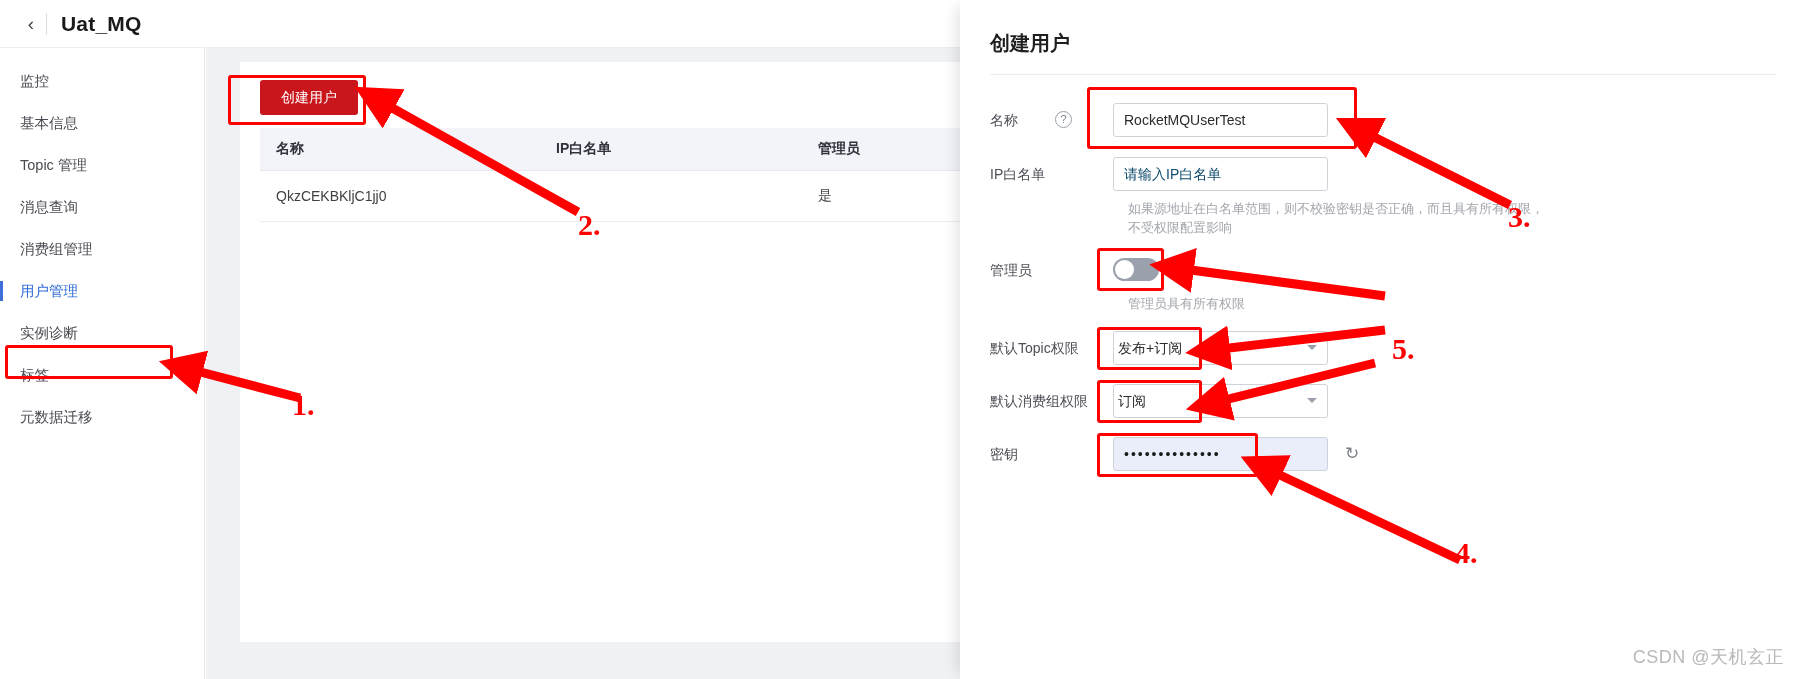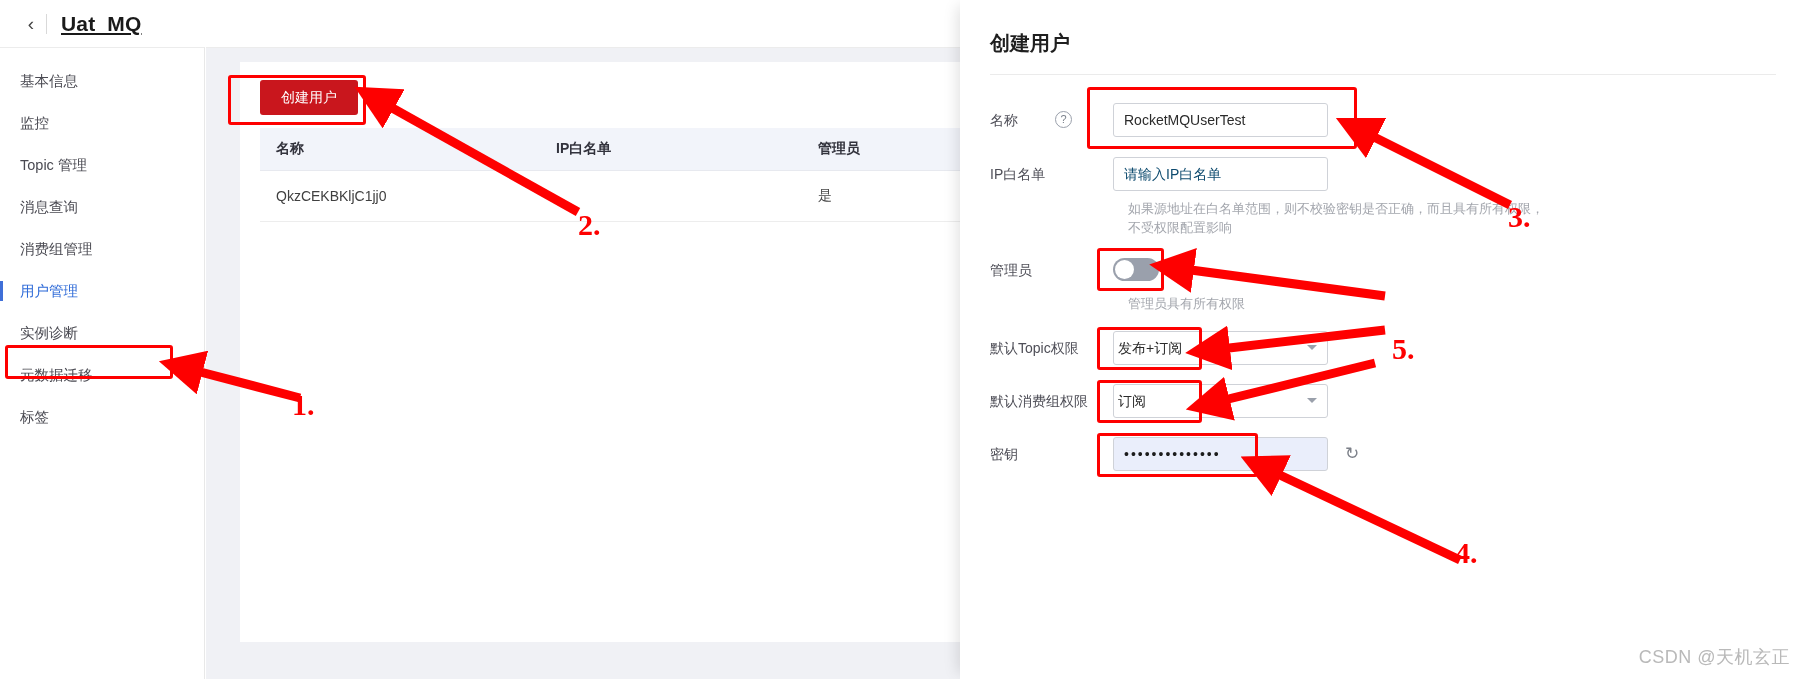--- a/index.html
+++ b/index.html
@@ -25,21 +25,21 @@
     background:#fff; display:flex; align-items:center; padding-left:20px;
   }
   #back-chevron {
     font-size:19px; color:#444; width:22px; text-align:center;
     line-height:1; cursor:pointer; font-weight:300;
   }
   #header-divider {
     width:1px; height:20px; background:#d9d9d9; margin:0 14px 0 4px;
   }
   #page-title {
-    font-size:21px; font-weight:bold; color:#1a1a1a; letter-spacing:.2px;text-decoration:underline;
+    font-size:21px; font-weight:bold; color:#1a1a1a; letter-spacing:.2px;
   }
 
   
   #sidebar {
     position:absolute; left:0; top:47px; width:205px; height:632px;
     background:#fff; border-top:1px solid #ececec; border-right:1px solid #e8e8e8;
     padding-top:12px;
   }
   .side-item {
     position:relative; height:42px; line-height:42px; padding-left:20px;
@@ -146,45 +146,45 @@
   #overlay { position:absolute; left:0; top:0; width:1808px; height:679px;
              pointer-events:none; }
   .ann-box {
     position:absolute; border:3px solid #fe0000; border-radius:3px;
   }
   .ann-num {
     position:absolute; color:#fe0000; font-size:30px; font-weight:bold;
     font-family:"Liberation Serif",serif;
   }
   #watermark {
-    position:absolute; right:18px; bottom:10px; font-size:18px; color:#b9b9b9;
+    position:absolute; right:24px; bottom:10px; font-size:18px; color:#b9b9b9;
     letter-spacing:.5px;
   }
 </style>
 </head>
 <body>
 
 <div id="app-area">
 
   <div id="page-header">
     <div id="back-chevron">‹</div>
     <div id="header-divider"></div>
     <div id="page-title">Uat_MQ</div>
   </div>
 
   <nav id="sidebar">
+    <div class="side-item"><span>监控</span></div>
     <div class="side-item"><span>基本信息</span></div>
-    <div class="side-item"><span>监控</span></div>
     <div class="side-item"><span>Topic 管理</span></div>
     <div class="side-item"><span>消息查询</span></div>
     <div class="side-item"><span>消费组管理</span></div>
     <div class="side-item active"><span>用户管理</span></div>
     <div class="side-item"><span>实例诊断</span></div>
+    <div class="side-item"><span>标签</span></div>
     <div class="side-item"><span>元数据迁移</span></div>
-    <div class="side-item"><span>标签</span></div>
   </nav>
 
   <div id="content-wrap">
     <div id="content-card">
 
       <div id="toolbar">
         <button id="create-user-btn">创建用户</button>
       </div>
 
       <table id="user-table">

